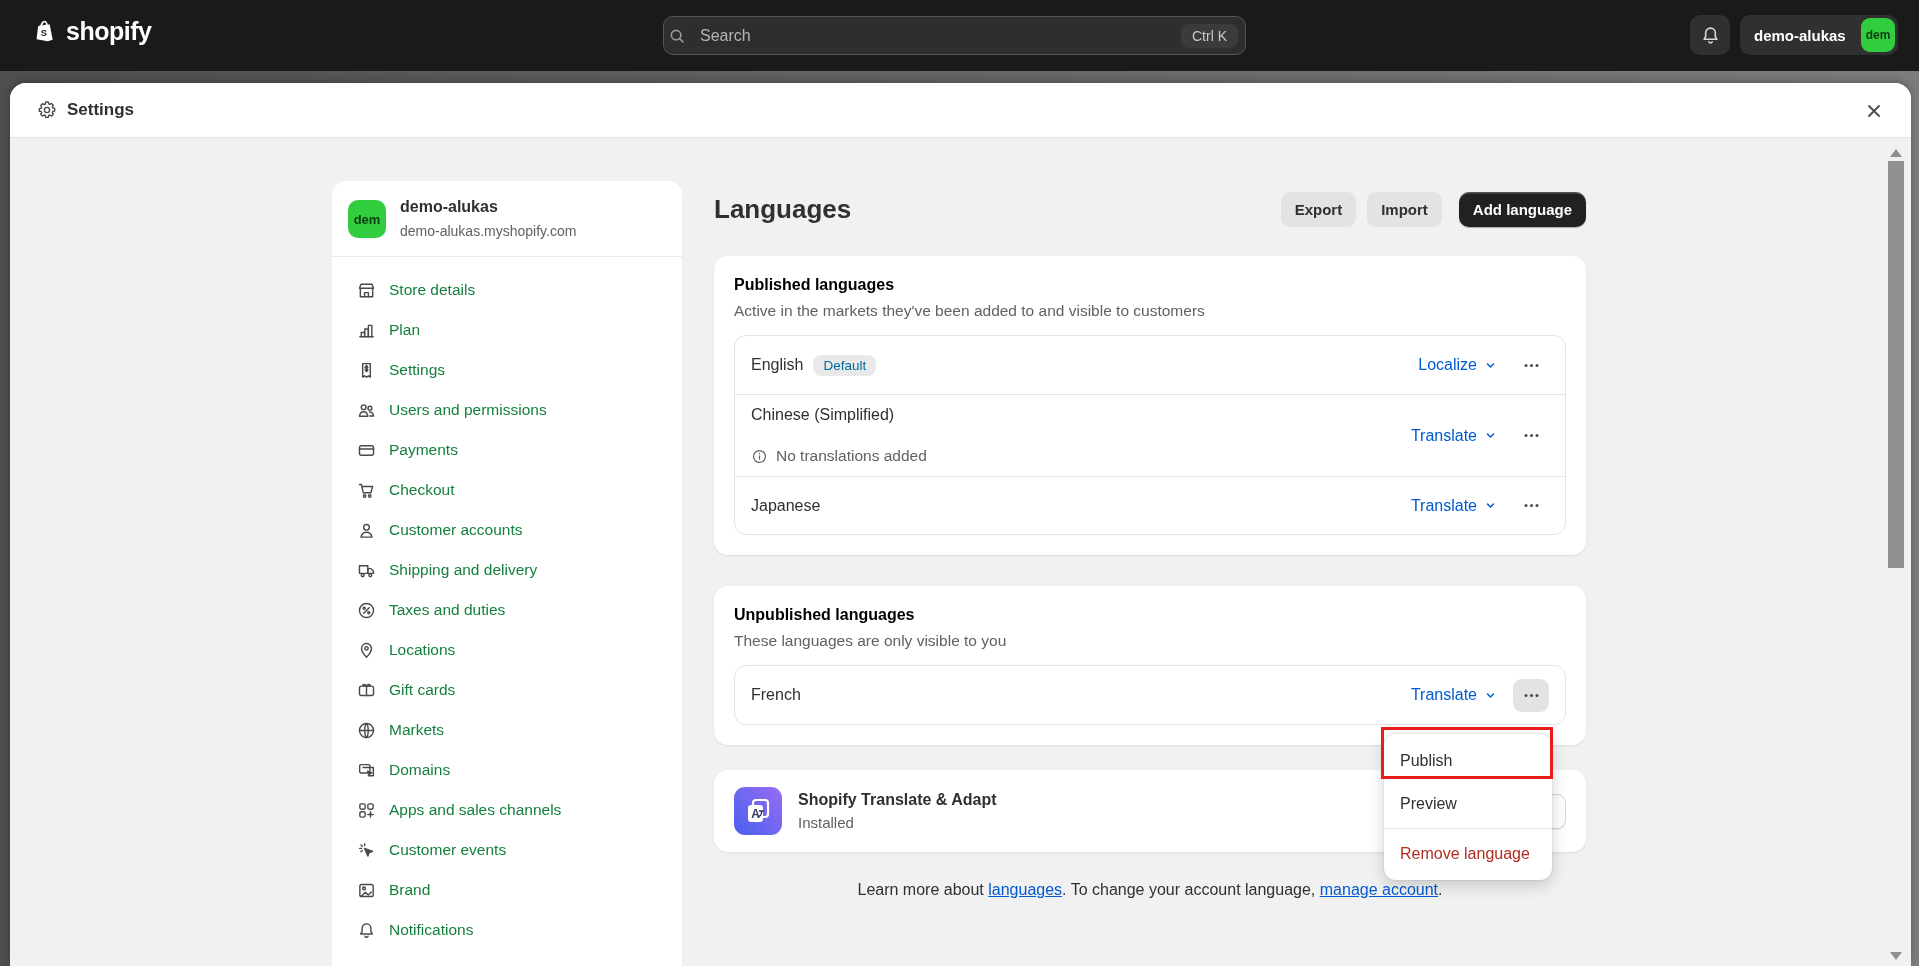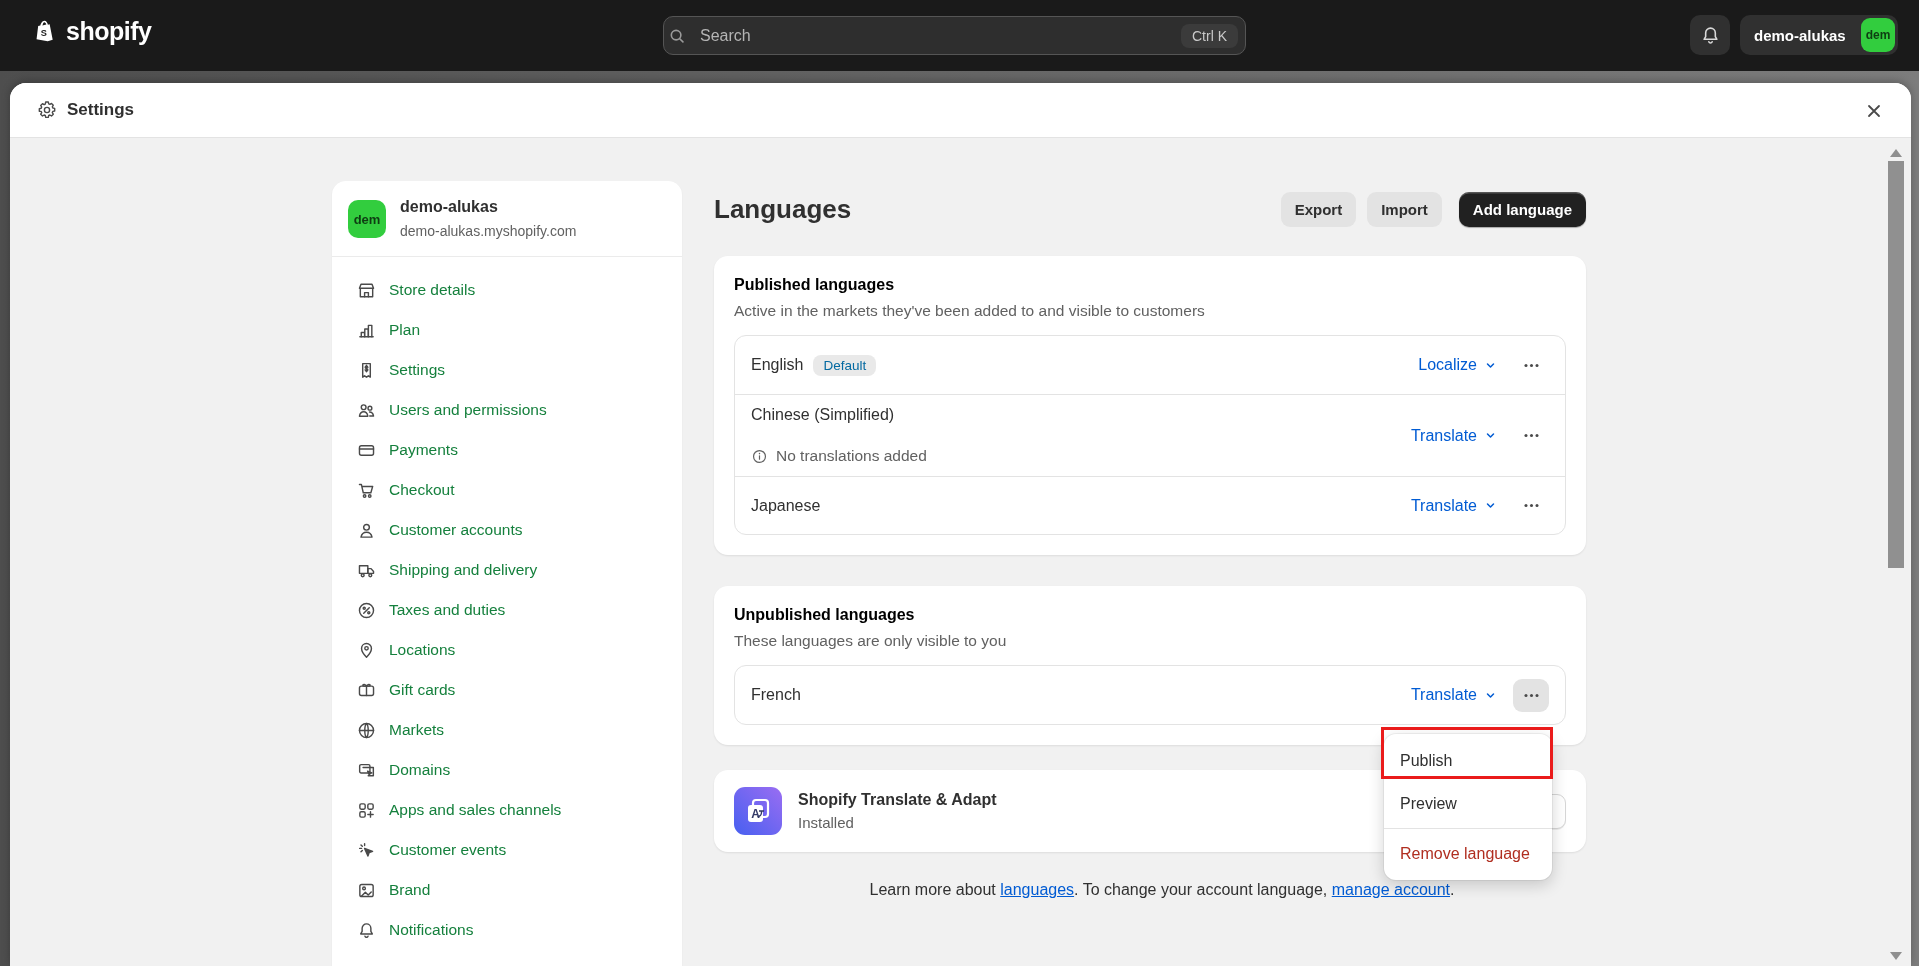--- a/index.html
+++ b/index.html
@@ -83,21 +83,21 @@
   #card-app{top:632px;height:82px;display:flex;align-items:center;padding:0 20px;}
   .app-icon{width:48px;height:48px;border-radius:11px;background:linear-gradient(225deg,#9a6df2,#4760f0);
     display:flex;align-items:center;justify-content:center;}
   .app-info{margin-left:16px;}
   .app-name{font-size:16px;font-weight:700;color:#303030;}
   .app-status{font-size:15px;color:#616161;margin-top:5px;}
   .open-btn{margin-left:auto;height:35px;padding:0 16px;border-radius:9px;background:#fff;
     border:1px solid #d6d6d6;box-shadow:0 1px 0 rgba(0,0,0,.07);font-size:15px;font-weight:600;
     color:#303030;cursor:pointer;font-family:inherit;}
 
-  .mc-footer{position:absolute;top:740px;left:12px;width:872px;text-align:center;font-size:16px;
+  .mc-footer{position:absolute;top:740px;left:0;width:872px;text-align:center;font-size:16px;
     color:#303030;line-height:24px;}
   .mc-footer a{color:#005bd3;text-decoration:underline;cursor:pointer;}
 
   
   .context-menu{position:absolute;left:1374px;top:596px;width:168px;background:#fff;border-radius:12px;
     box-shadow:0 5px 16px rgba(0,0,0,.18),0 0 0 1px rgba(0,0,0,.05);padding:5px 0;z-index:40;}
   .menu-item{height:43px;display:flex;align-items:center;padding:0 16px;font-size:16px;color:#303030;cursor:pointer;}
   .menu-item.destructive{color:#b02e20;}
   .menu-divider{height:1px;background:#e3e3e3;margin:3px 0;}
   .annotation{position:absolute;left:1371px;top:589px;width:172px;height:52px;

